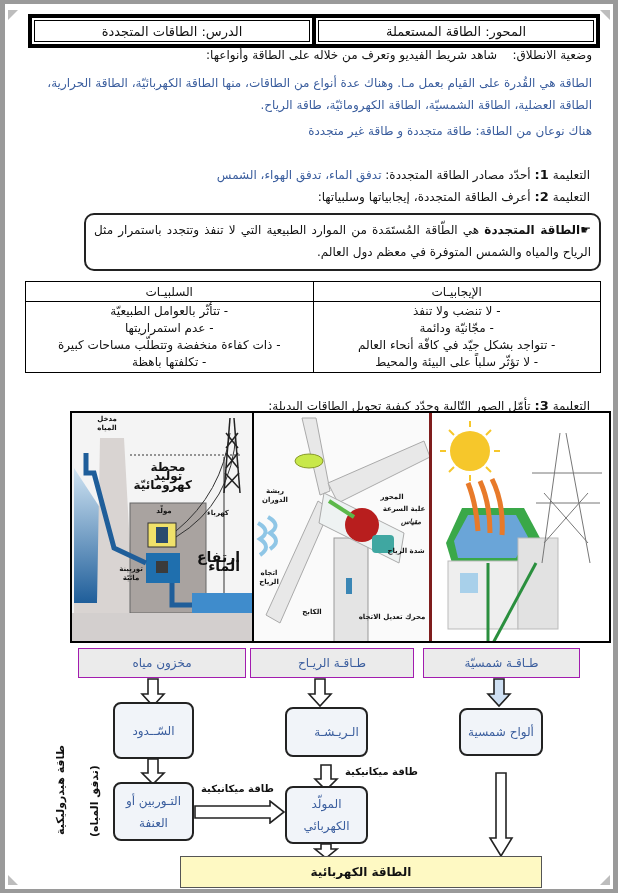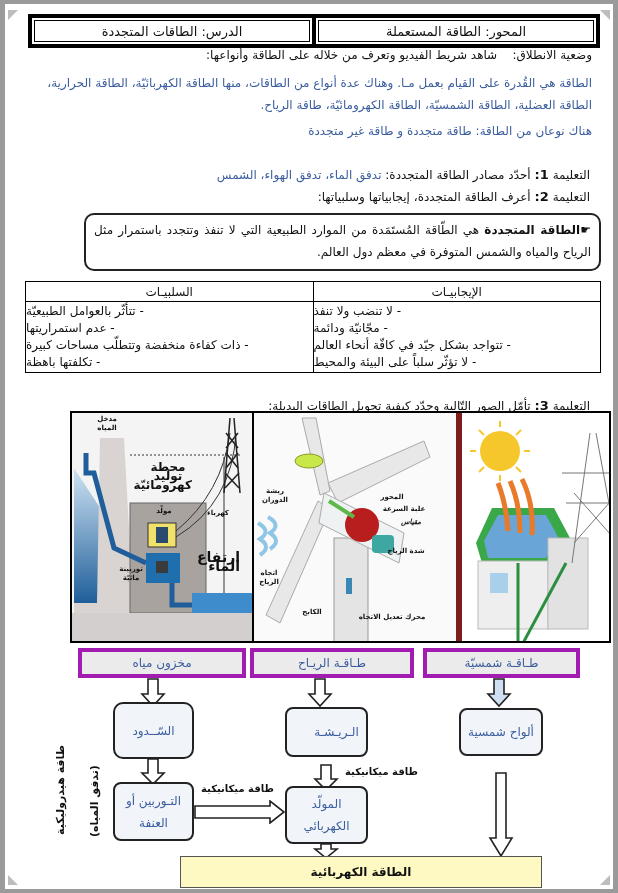--- a/index.html
+++ b/index.html
@@ -23,33 +23,33 @@
   .types { position: absolute; right: 26px; top: 124px; font-size: 12px; direction: rtl; }
 
   .instr { position: absolute; right: 28px; font-size: 12px; direction: rtl; white-space: nowrap; }
   .instr .num { font-weight: bold; font-size: 13px; }
 
   .defbox { position: absolute; left: 84px; top: 213px; width: 517px; height: 58px; border: 2px solid #222; border-radius: 10px; font-size: 12px; line-height: 22px; direction: rtl; padding: 4px 8px 0 8px; text-align: justify; }
 
   table.pros { position: absolute; left: 25px; top: 281px; width: 576px; border-collapse: collapse; font-size: 12px; direction: rtl; }
   table.pros th { border: 1px solid #000; font-weight: normal; height: 20px; width: 50%; }
   table.pros td { border: 1px solid #000; vertical-align: top; padding: 1px 0; }
-  table.pros .item { height: 17px; line-height: 17px; text-align: left; }
+  table.pros .item { height: 17px; line-height: 17px; text-align: center; }
 
   .instr3 { top: 398px; }
 
   .images { position: absolute; left: 70px; top: 411px; width: 541px; height: 232px; border: 2px solid #000; display: flex; }
   .img { position: relative; height: 100%; overflow: hidden; }
   .img.hydro { width: 182px; border-right: 2px solid #000; background: #f4f4f4; }
-  .img.wind { width: 208px; border-right: 6px solid #7f1d1d; background: #fafafa; }
+  .img.wind { width: 178px; border-right: 3px solid #7f1d1d; background: #fafafa; }
   .img.solar { flex: 1; background: #fff; }
   .lbl { position: absolute; font-size: 7px; font-weight: bold; direction: rtl; text-align: center; line-height: 9px; color: #111; }
 
   
-  .src { position: absolute; top: 648px; height: 30px; border: 4px solid #a21caf; background: #ebebeb; display: flex; align-items: center; justify-content: center; font-size: 12px; color: #3b5e9e; direction: rtl; letter-spacing: 1px; }
+  .src { position: absolute; top: 648px; height: 30px; border: 1px solid #a21caf; background: #ebebeb; display: flex; align-items: center; justify-content: center; font-size: 12px; color: #3b5e9e; direction: rtl; letter-spacing: 1px; }
   .node { position: absolute; border: 2px solid #222; border-radius: 8px; background: #f1f4f9; display: flex; align-items: center; justify-content: center; text-align: center; font-size: 12px; color: #3b5e9e; direction: rtl; line-height: 22px; }
   .arrow { position: absolute; }
   .mech { position: absolute; font-size: 10px; font-weight: bold; direction: rtl; white-space: nowrap; }
   .side { position: absolute; font-size: 11px; font-weight: bold; writing-mode: vertical-rl; transform: rotate(180deg); direction: rtl; white-space: nowrap; }
   .result { position: absolute; left: 180px; top: 856px; width: 362px; height: 32px; border: 1px solid #555; background: #fef9c3; display: flex; align-items: center; justify-content: center; font-size: 12px; font-weight: bold; direction: rtl; }
 </style>
 </head>
 <body>
 
 <div class="frame"></div>
@@ -232,21 +232,21 @@
 <svg class="arrow" style="left:140px;top:678px;" width="26" height="30">
   <polygon points="8,1 18,1 18,16 24,16 13,28 2,16 8,16" fill="#fff" stroke="#222" stroke-width="1.6"></polygon>
 </svg>
 <svg class="arrow" style="left:307px;top:678px;" width="26" height="30">
   <polygon points="8,1 18,1 18,16 24,16 13,28 2,16 8,16" fill="#fff" stroke="#222" stroke-width="1.6"></polygon>
 </svg>
 <svg class="arrow" style="left:486px;top:678px;" width="26" height="30">
   <polygon points="8,1 18,1 18,16 24,16 13,28 2,16 8,16" fill="#cfe0f3" stroke="#222" stroke-width="1.6"></polygon>
 </svg>
 
-<div class="node" style="left:113px;top:702px;width:81px;height:57px;border-radius:10px;">السّــدود</div>
+<div class="node" style="left:113px;top:702px;width:81px;height:57px;">السّــدود</div>
 <svg class="arrow" style="left:140px;top:758px;" width="26" height="28">
   <polygon points="8,1 18,1 18,15 24,15 13,26 2,15 8,15" fill="#fff" stroke="#222" stroke-width="1.6"></polygon>
 </svg>
 <div class="node" style="left:113px;top:782px;width:81px;height:59px;">التـوربين أو العنفة</div>
 
 <div class="side" style="left:54px;top:745px;height:100px;">طاقة هيدروليكية</div>
 <div class="side" style="left:88px;top:765px;height:70px;font-weight:bold;">(تدفق المياه)</div>
 
 <div class="mech" style="left:201px;top:783px;">طاقة ميكانيكية</div>
 <svg class="arrow" style="left:194px;top:800px;" width="92" height="24">

